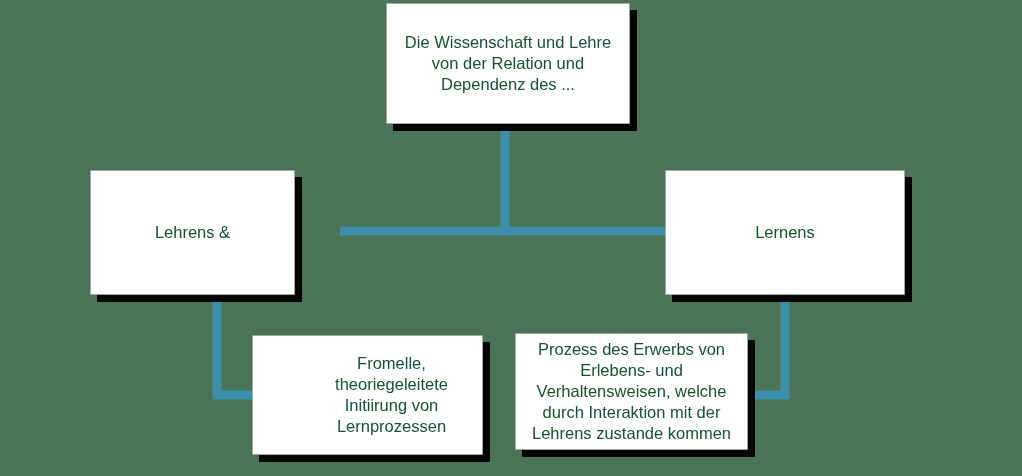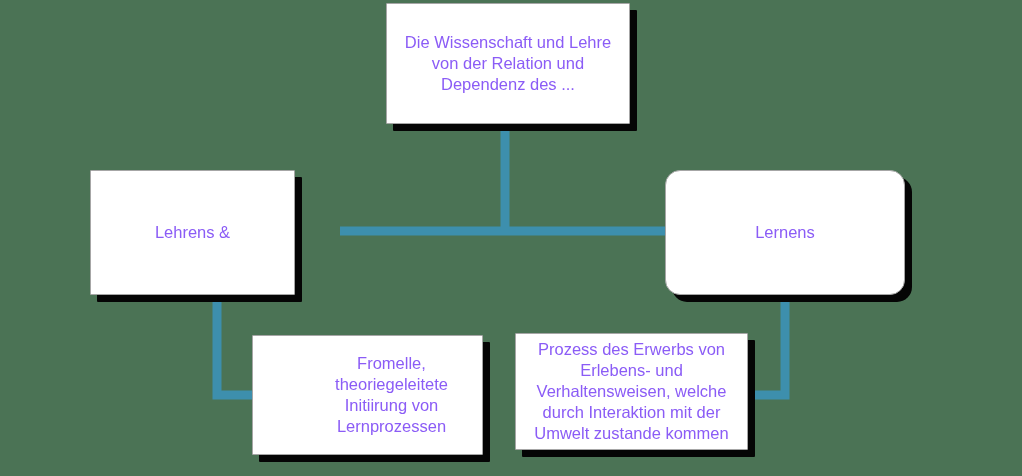--- a/index.html
+++ b/index.html
@@ -37,21 +37,21 @@
     z-index: 2;
     box-sizing: border-box;
     background: #ffffff;
     border: 1px solid #a6a6a6;
     box-shadow: 7px 7px 0 0 #050505;
     border-radius: 1px;
     display: flex;
     align-items: center;
     justify-content: center;
     text-align: center;
-    color: #8b5cf6;
+    color: #14532d;
   }
   
   .node::after {
     content: "";
     position: absolute;
     left: -8px;
     top: -8px;
     right: -15px;
     bottom: -15px;
     border-radius: 9px;
@@ -80,21 +80,20 @@
     width: 205px;
     height: 125px;
     font-size: 16.5px;
   }
   #node-right {
     left: 665px;
     top: 170px;
     width: 240px;
     height: 125px;
     font-size: 16.5px;
-    border-radius: 15px;
   }
   #node-bottom-left {
     left: 252px;
     top: 335px;
     width: 231px;
     height: 120px;
     font-size: 16.5px;
     padding-left: 48px;
   }
   #node-bottom-right {
@@ -138,16 +137,16 @@
   <div class="node" id="node-bottom-left">
     <span class="node-label">Fromelle, theoriegeleitete
 Initiirung von Lernprozessen</span>
   </div>
 
   <div class="node" id="node-bottom-right">
     <span class="node-label">Prozess des Erwerbs von
 Erlebens- und
 Verhaltensweisen, welche
 durch Interaktion mit der
-Umwelt zustande kommen</span>
+Lehrens zustande kommen</span>
   </div>
 
 </div>
 
 </body></html>

